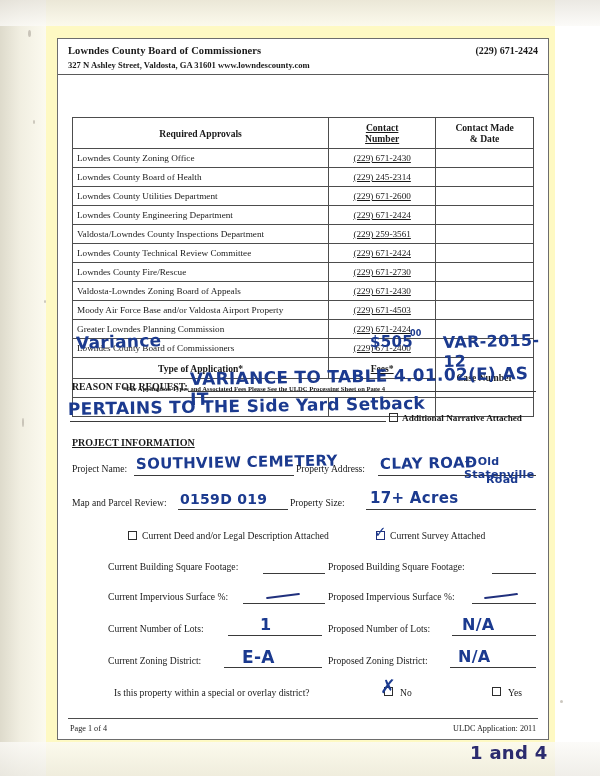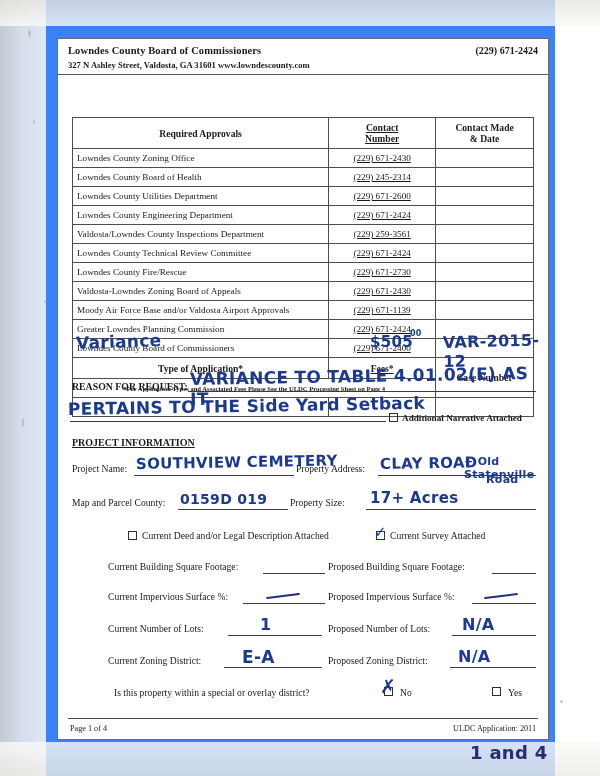--- a/index.html
+++ b/index.html
@@ -13,21 +13,21 @@
     position: relative;
     font-family: "Liberation Serif", serif;
     color: #1a1a1a;
     overflow: hidden;
   }
   .page {
     position: absolute;
     left: 0; top: 0;
     width: 555px;
     height: 776px;
-    background: #3b82f6;
+    background: #fef9c3;
   }
   
   .scan-shade-left {
     position: absolute;
     left: 0; top: 0;
     width: 46px; height: 776px;
     background: linear-gradient(to right, #d8d5cd 0%, #efedE7 45%, #fbfaf7 100%);
     opacity: .85;
   }
   .scan-shade-top {
@@ -257,22 +257,22 @@
         <td>Lowndes County Fire/Rescue</td>
         <td class="col-num">(229) 671-2730</td>
         <td></td>
       </tr>
       <tr>
         <td>Valdosta-Lowndes Zoning Board of Appeals</td>
         <td class="col-num">(229) 671-2430</td>
         <td></td>
       </tr>
       <tr>
-        <td>Moody Air Force Base and/or Valdosta Airport Approvals</td>
-        <td class="col-num">(229) 671-1139</td>
+        <td>Moody Air Force Base and/or Valdosta Airport Property</td>
+        <td class="col-num">(229) 671-4503</td>
         <td></td>
       </tr>
       <tr>
         <td>Greater Lowndes Planning Commission</td>
         <td class="col-num">(229) 671-2424</td>
         <td></td>
       </tr>
       <tr>
         <td>Lowndes County Board of Commissioners</td>
         <td class="col-num">(229) 671-2400</td>
@@ -313,21 +313,21 @@
     <div class="sec" style="left:14px;top:424px;">Project Name:</div>
     <div class="rule" style="left:76px;top:436px;width:160px;"></div>
     <div class="hw" style="left:78px;top:416px;font-size:15px;transform:rotate(-1deg);">SOUTHVIEW CEMETERY</div>
 
     <div class="sec" style="left:238px;top:424px;">Property Address:</div>
     <div class="rule" style="left:320px;top:436px;width:158px;"></div>
     <div class="hw" style="left:322px;top:416px;font-size:15px;transform:rotate(-1deg);">CLAY ROAD</div>
     <div class="hw" style="left:406px;top:416px;font-size:11px;">+ Old Statenville</div>
     <div class="hw" style="left:428px;top:434px;font-size:11px;">Road</div>
 
-    <div class="sec" style="left:14px;top:458px;">Map and Parcel County:</div>
+    <div class="sec" style="left:14px;top:458px;">Map and Parcel Review:</div>
     <div class="rule" style="left:120px;top:470px;width:110px;"></div>
     <div class="hw" style="left:122px;top:452px;font-size:14px;">0159D 019</div>
 
     <div class="sec" style="left:232px;top:458px;">Property Size:</div>
     <div class="rule" style="left:308px;top:470px;width:170px;"></div>
     <div class="hw" style="left:312px;top:450px;font-size:15px;">17+ Acres</div>
 
     <div class="cbox" style="left:70px;top:492px;"></div>
     <div class="sec" style="left:84px;top:491px;">Current Deed and/or Legal Description Attached</div>
     <div class="cbox" style="left:318px;top:492px;border-color:#20307d;"></div>

